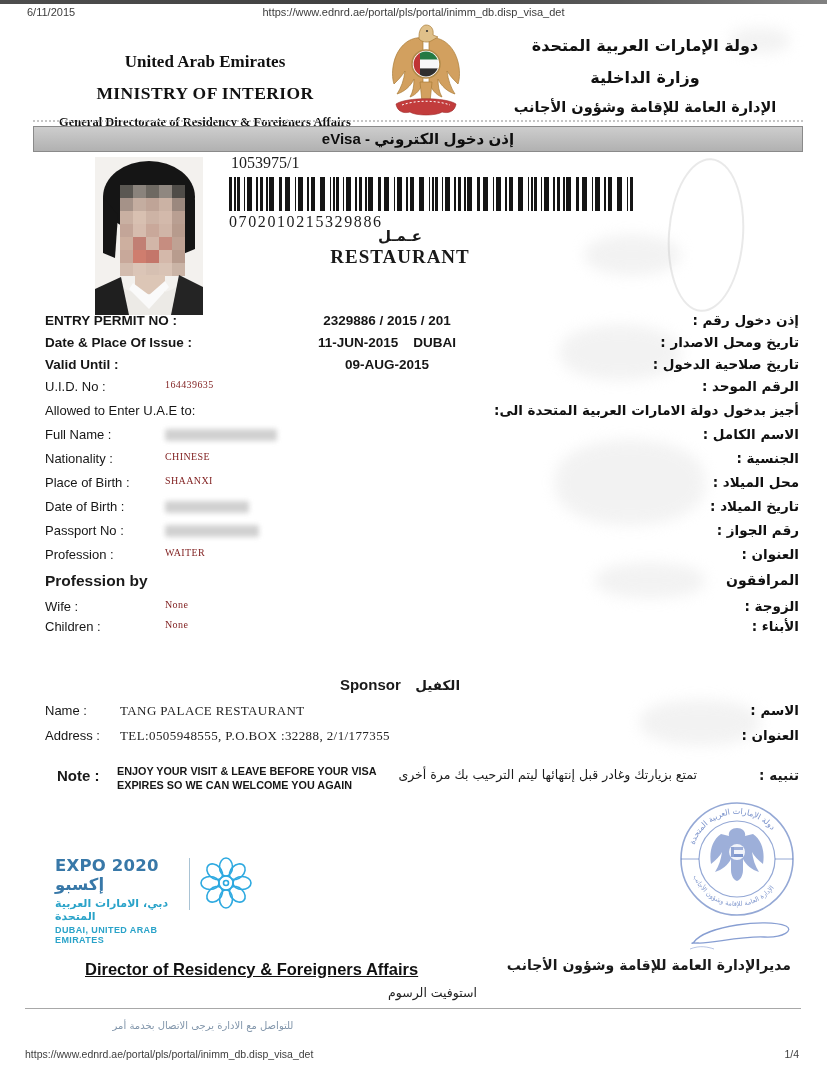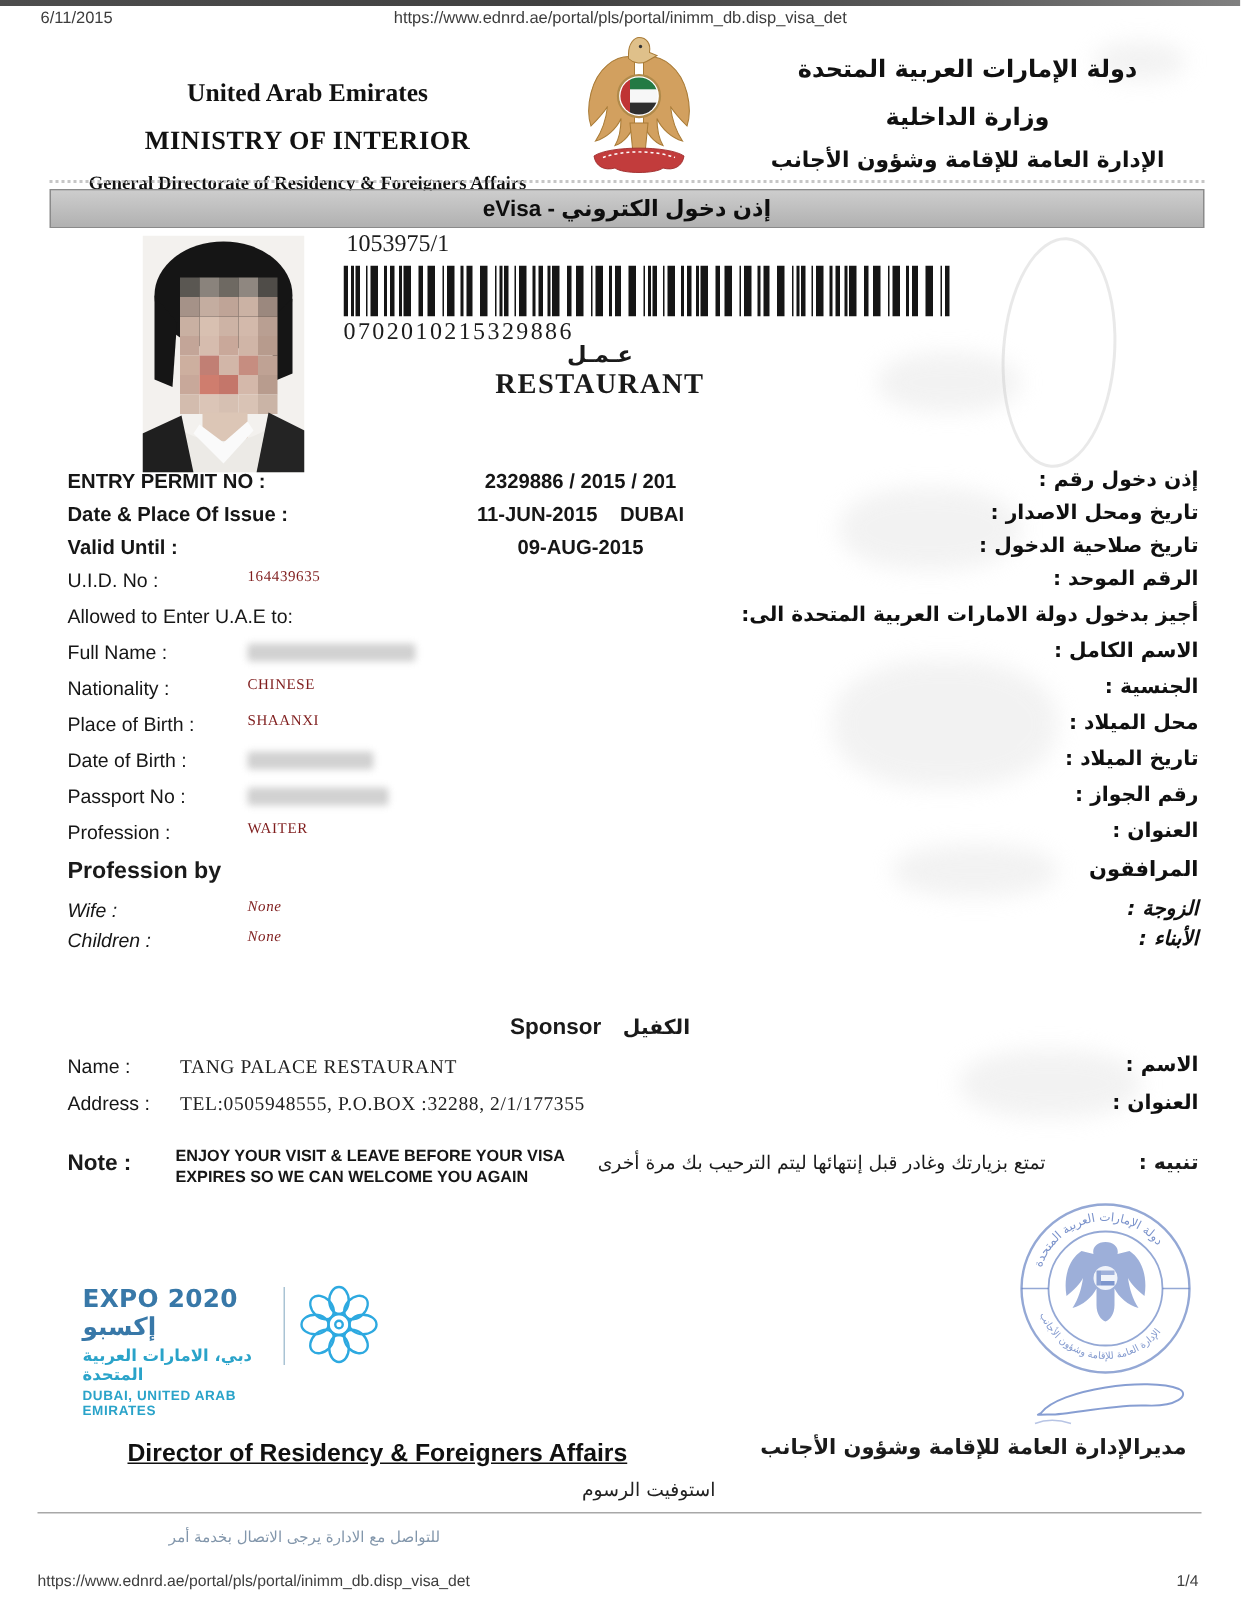--- a/index.html
+++ b/index.html
@@ -34,40 +34,40 @@
   .vtype-ar{position:absolute;left:400px;top:227px;transform:translateX(-50%);
       font-family:"DejaVu Sans",sans-serif;font-weight:bold;font-size:15px;direction:rtl;}
   .vtype-en{position:absolute;left:400px;top:246px;transform:translateX(-50%);
       font-family:"Liberation Serif","DejaVu Serif",serif;font-weight:bold;font-size:19px;letter-spacing:1px;}
   .ghost-oval{position:absolute;left:668px;top:158px;width:72px;height:150px;
       border:2px solid rgba(175,175,175,.28);border-radius:50%;transform:rotate(4deg);}
   .fields{position:absolute;left:45px;top:312px;width:757px;}
   .sponsor{position:absolute;left:45px;top:676px;width:757px;}
   .frow{position:relative;height:24px;}
   .frow.h22{height:22px;}
-  .frow.h20{height:20px;font-style:italic;}
+  .frow.h20{height:20px;}
   .frow.h25{height:25px;}
   .lab{position:absolute;left:0;top:1px;font-size:13px;color:#161616;}
   .lab.b{font-weight:bold;font-size:13.5px;}
   .val{position:absolute;top:1px;font-size:13px;white-space:pre;color:#161616;}
   .val.mid{left:262px;width:160px;text-align:center;font-weight:bold;font-size:13.5px;}
   .val.serif{left:120px;font-family:"Liberation Serif","DejaVu Serif",serif;font-size:10px;letter-spacing:.4px;color:#7f1d1d;}
   .val.sp{left:75px;font-family:"Liberation Serif","DejaVu Serif",serif;font-size:13px;letter-spacing:.4px;color:#222;}
   .ara{position:absolute;right:3px;top:0;direction:rtl;font-family:"DejaVu Sans",sans-serif;
       font-weight:bold;font-size:13.5px;color:#101010;}
   .redact{position:absolute;left:120px;top:3px;height:12px;background:#c9c9c9;filter:blur(2.5px);border-radius:2px;opacity:.85;}
   .rw1{width:112px}.rw2{width:84px}.rw3{width:94px}
   .acc-head{position:relative;height:26px;margin-top:2px;}
   .acc-head .en{position:absolute;left:0;top:0;font-weight:bold;font-size:15.5px;}
   .acc-head .ara{font-size:14px;}
   .sp-head{position:relative;height:26px;width:710px;text-align:center;}
   .sp-en{font-weight:bold;font-size:15px;}
   .sp-ar{font-family:"DejaVu Sans",sans-serif;font-weight:bold;font-size:13.5px;margin-left:10px;direction:rtl;display:inline-block;}
   .noteblk{position:absolute;left:45px;top:764px;width:757px;height:36px;}
-  .note-lab{position:absolute;left:0;top:3px;font-weight:bold;font-size:15px;}
+  .note-lab{position:absolute;left:12px;top:3px;font-weight:bold;font-size:15px;}
   .note-en{position:absolute;left:72px;top:1px;width:290px;font-weight:bold;font-size:10.8px;line-height:13.5px;color:#161616;}
   .note-ar{position:absolute;right:105px;top:3px;direction:rtl;font-family:"DejaVu Sans",sans-serif;font-weight:normal;font-size:12.5px;}
   .note-ar-lab{position:absolute;right:3px;top:3px;direction:rtl;font-family:"DejaVu Sans",sans-serif;font-weight:bold;font-size:13.5px;}
   .expo{position:absolute;left:55px;top:856px;width:132px;}
   .expo-t{font-family:"DejaVu Sans",sans-serif;font-weight:bold;font-size:16.5px;color:#3878a8;letter-spacing:.2px;}
   .expo-c{margin-top:3px;font-family:"DejaVu Sans",sans-serif;font-weight:bold;font-size:11px;color:#2aa3c9;direction:rtl;text-align:left;}
   .expo-e{margin-top:2px;font-weight:bold;font-size:9px;color:#2aa3c9;letter-spacing:.4px;}
   .expo-div{position:absolute;left:189px;top:858px;width:1px;height:52px;background:#a9c3d4;}
   .expo-flower{position:absolute;left:199px;top:856px;}
   .stamp{position:absolute;left:676px;top:798px;}

